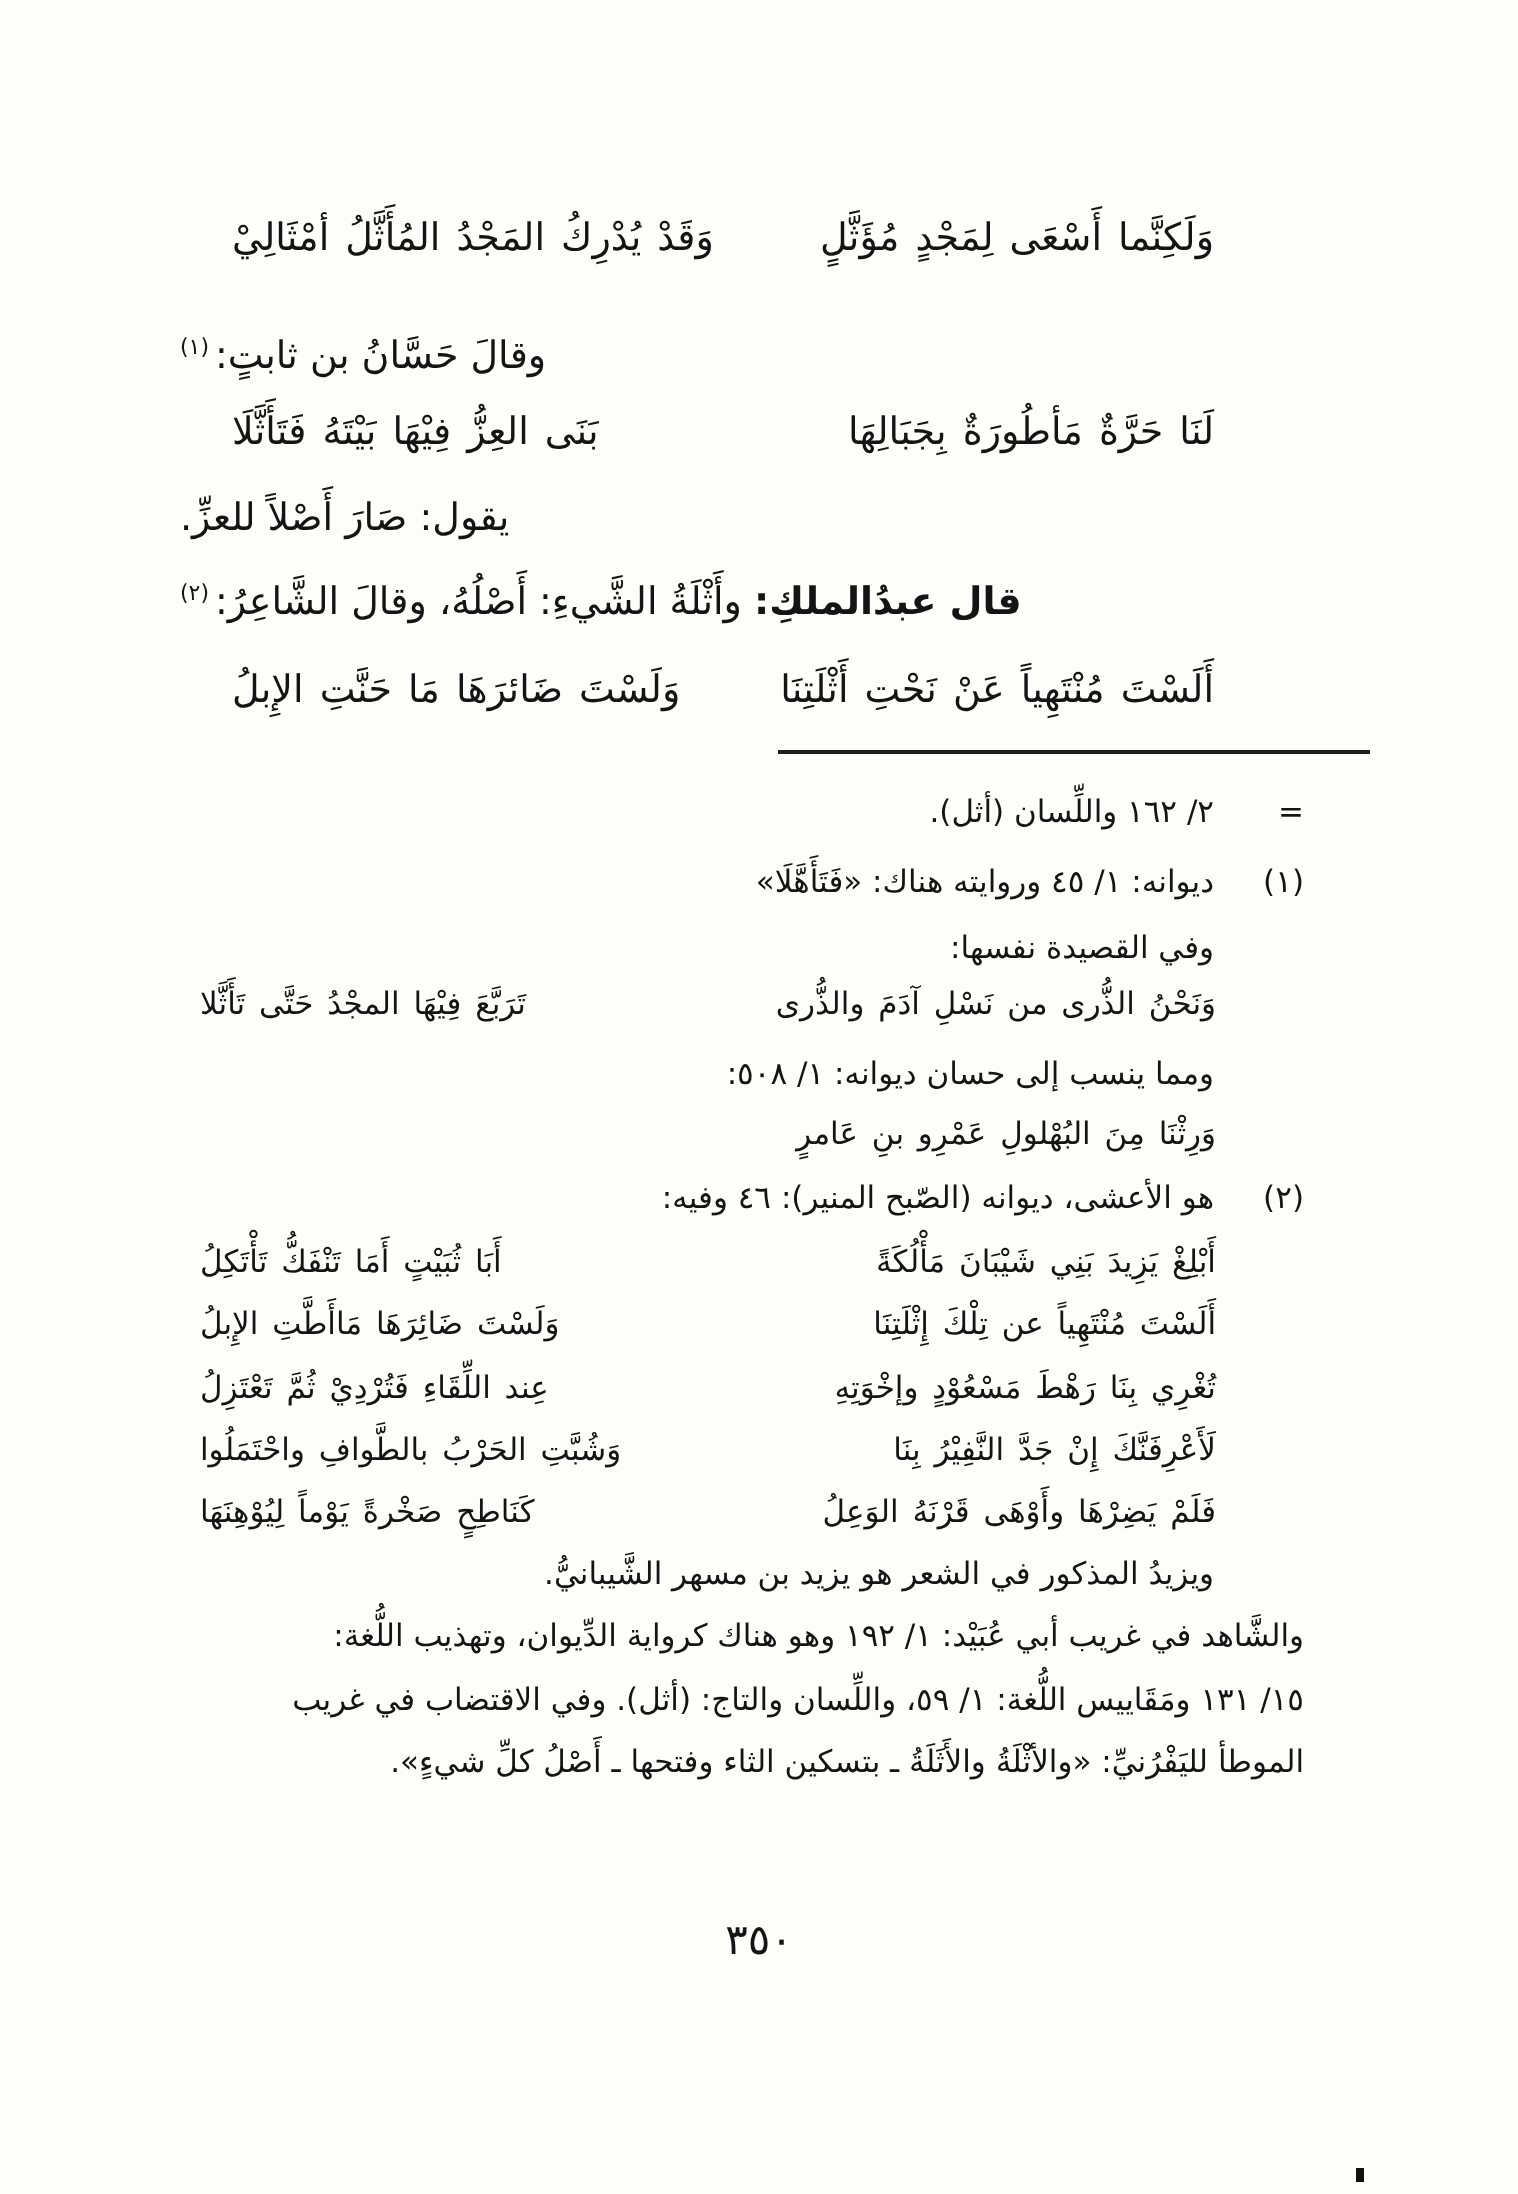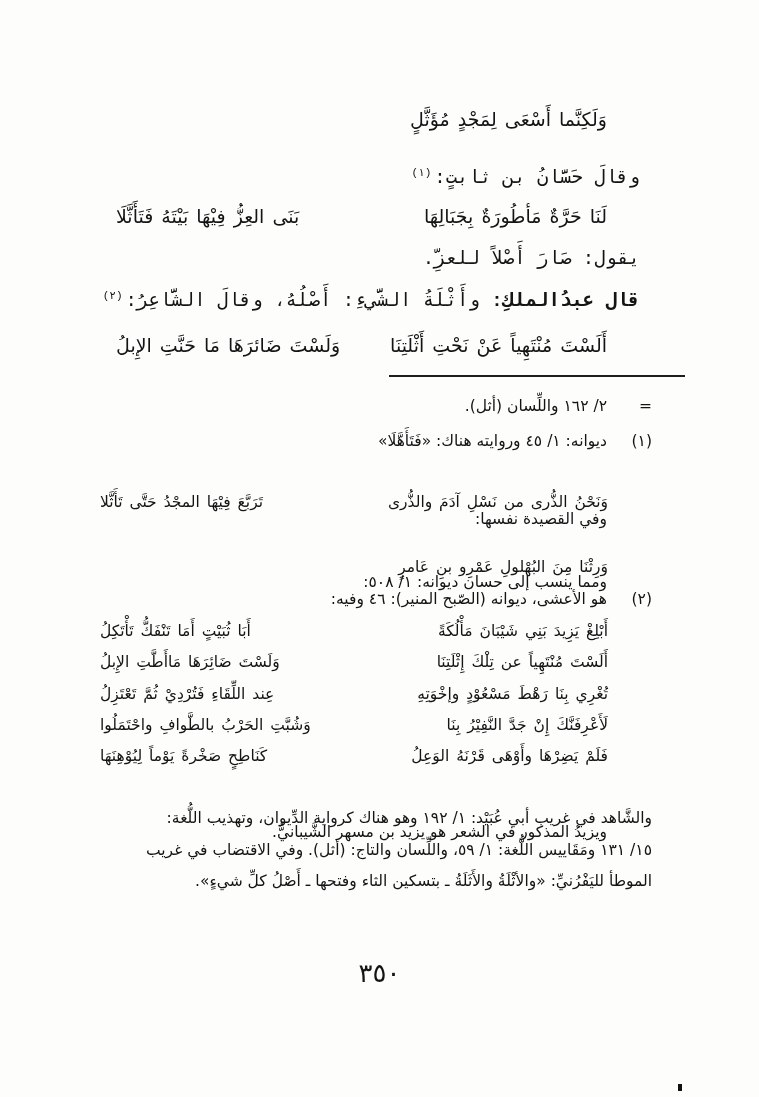--- a/index.html
+++ b/index.html
@@ -7,43 +7,44 @@
     position:relative;
     width:759px;height:1097px;
     margin:0 auto;
     background:#fdfdfc;
     font-family:"DejaVu Sans",sans-serif;
     color:#141414;
     direction:rtl;
     overflow:hidden;
   }
   .row{position:absolute;line-height:1.35;white-space:nowrap;}
-  .main-line{right:119px;left:90px;font-size:19px;text-align:right;font-family:Liberation Mono, monospace;}
+  .main-line{right:119px;left:90px;font-size:19px;text-align:left;}
   .verse{display:flex;justify-content:space-between;align-items:baseline;}
   .main-verse{right:152px;left:116px;font-size:19px;}
   .hemi{word-spacing:2px;}
   .qal-opener{font-weight:bold;}
   sup.fnref{font-size:11px;vertical-align:super;margin-right:3px;}
   .fn-sep{position:absolute;top:375px;right:74px;width:296px;height:2px;background:#1e1e1e;}
   .fn{font-size:15.5px;}
   .fn-row{right:107px;left:85px;display:flex;align-items:baseline;text-align:right;}
   .fn-marker{flex:0 0 45px;}
-  .fn-indent{right:152px;left:85px;text-align:right;margin-top:45px;}
+  .fn-indent{right:152px;left:85px;text-align:right;}
   .fn-full{right:107px;left:68px;text-align:right;}
   .fn-verse{right:151px;left:100px;}
-  .page-number{position:absolute;top:958px;left:0;right:0;text-align:center;font-size:26px;letter-spacing:2px;}
+  .page-number{position:absolute;top:958px;left:0;right:0;text-align:center;font-size:21px;letter-spacing:2px;}
   .ink-speck{position:absolute;top:1084px;left:678px;width:4px;height:7px;background:#111;}
 </style>
 </head>
 <body>
 
 <div class="page">
 
   <div class="row verse main-verse" style="top:107px">
     <span class="hemi">وَلَكِنَّما أَسْعَى لِمَجْدٍ مُؤَثَّلٍ</span>
+    <span class="hemi">وَقَدْ يُدْرِكُ المَجْدُ المُأَثَّلُ أمْثَالِيْ</span>
   </div>
 
   <div class="row main-line" style="top:166px">
     <span>وقالَ حَسَّانُ بن ثابتٍ:</span><sup class="fnref">(١)</sup>
   </div>
 
   <div class="row verse main-verse" style="top:204px">
     <span class="hemi">لَنَا حَرَّةٌ مَأطُورَةٌ بِجَبَالِهَا</span>
     <span class="hemi">بَنَى العِزُّ فِيْهَا بَيْتَهُ فَتَأَثَّلَا</span>
   </div>

